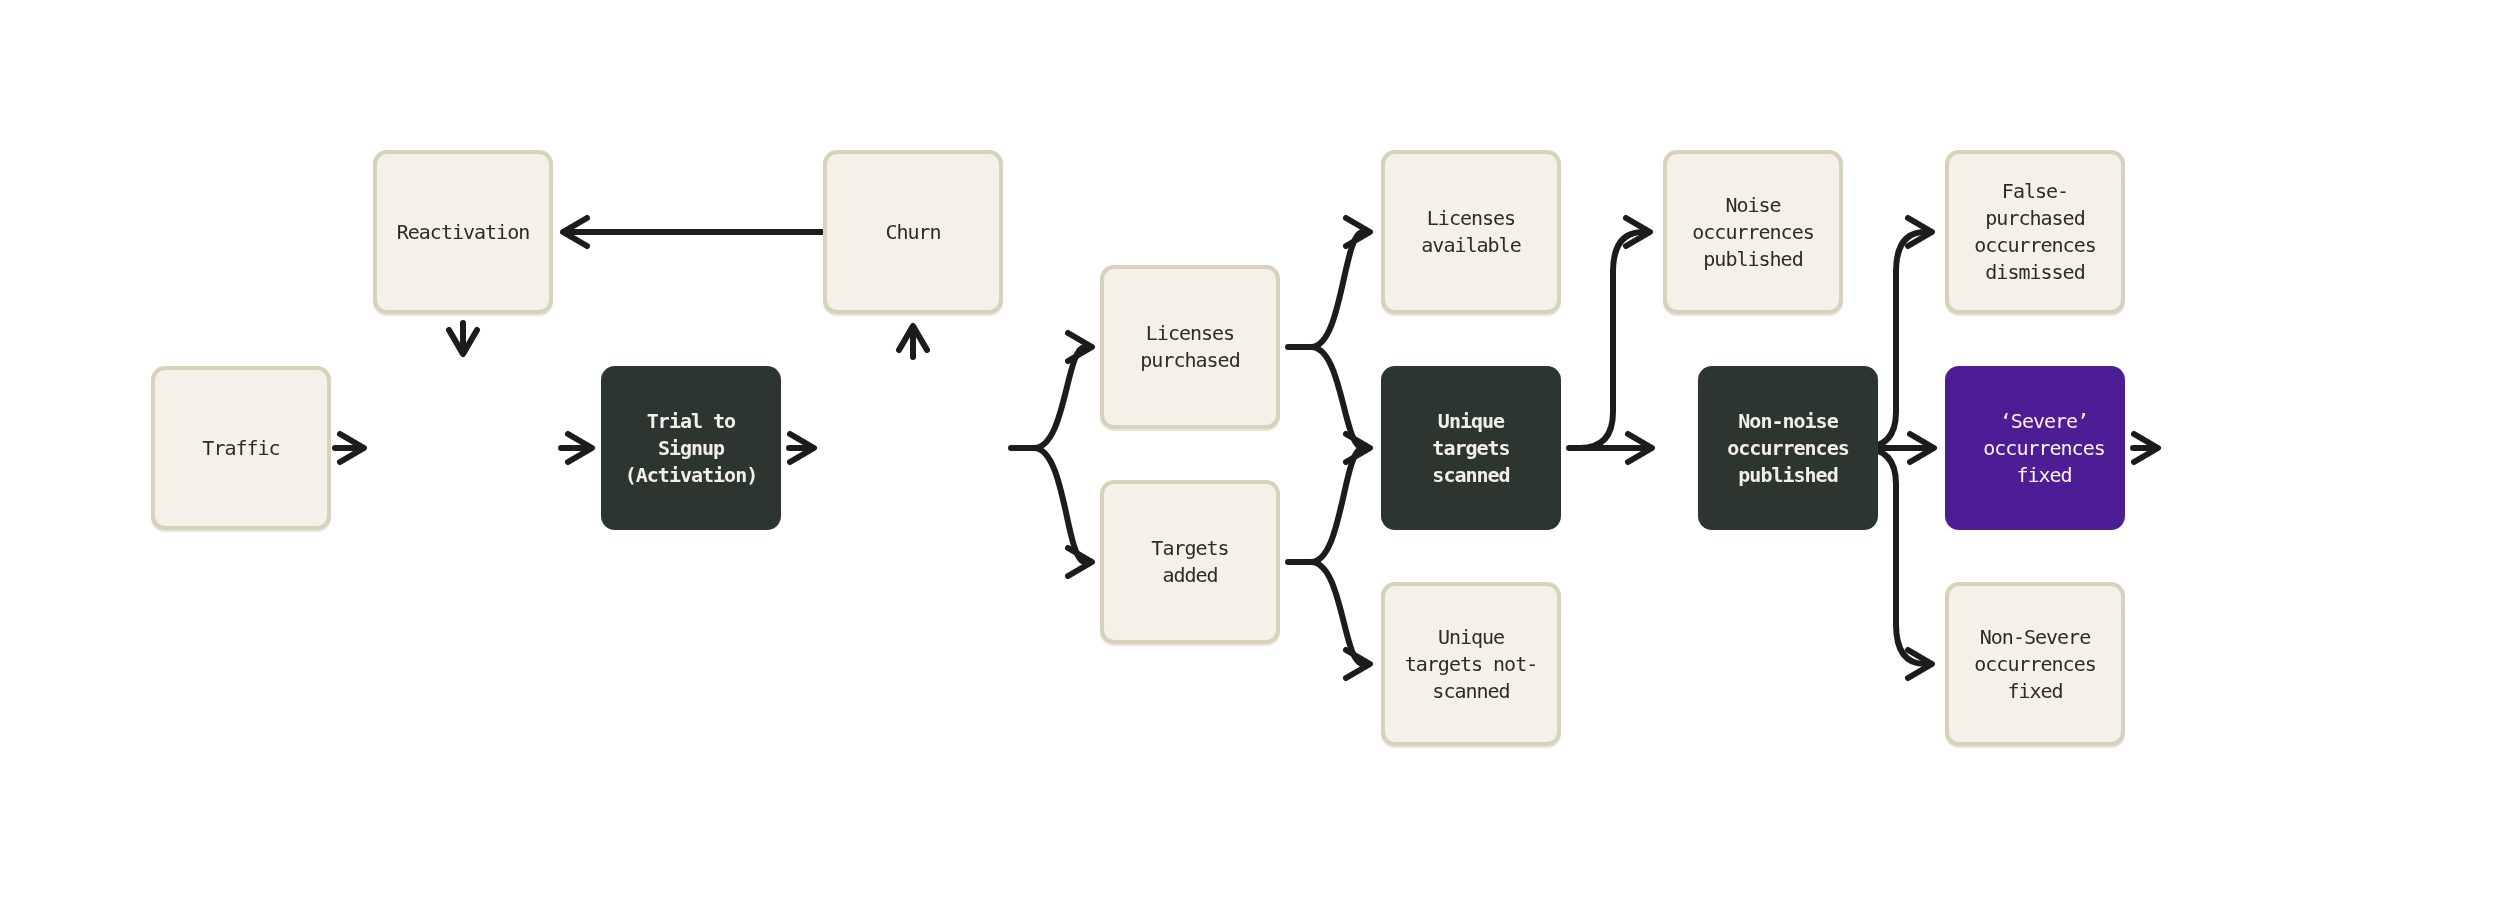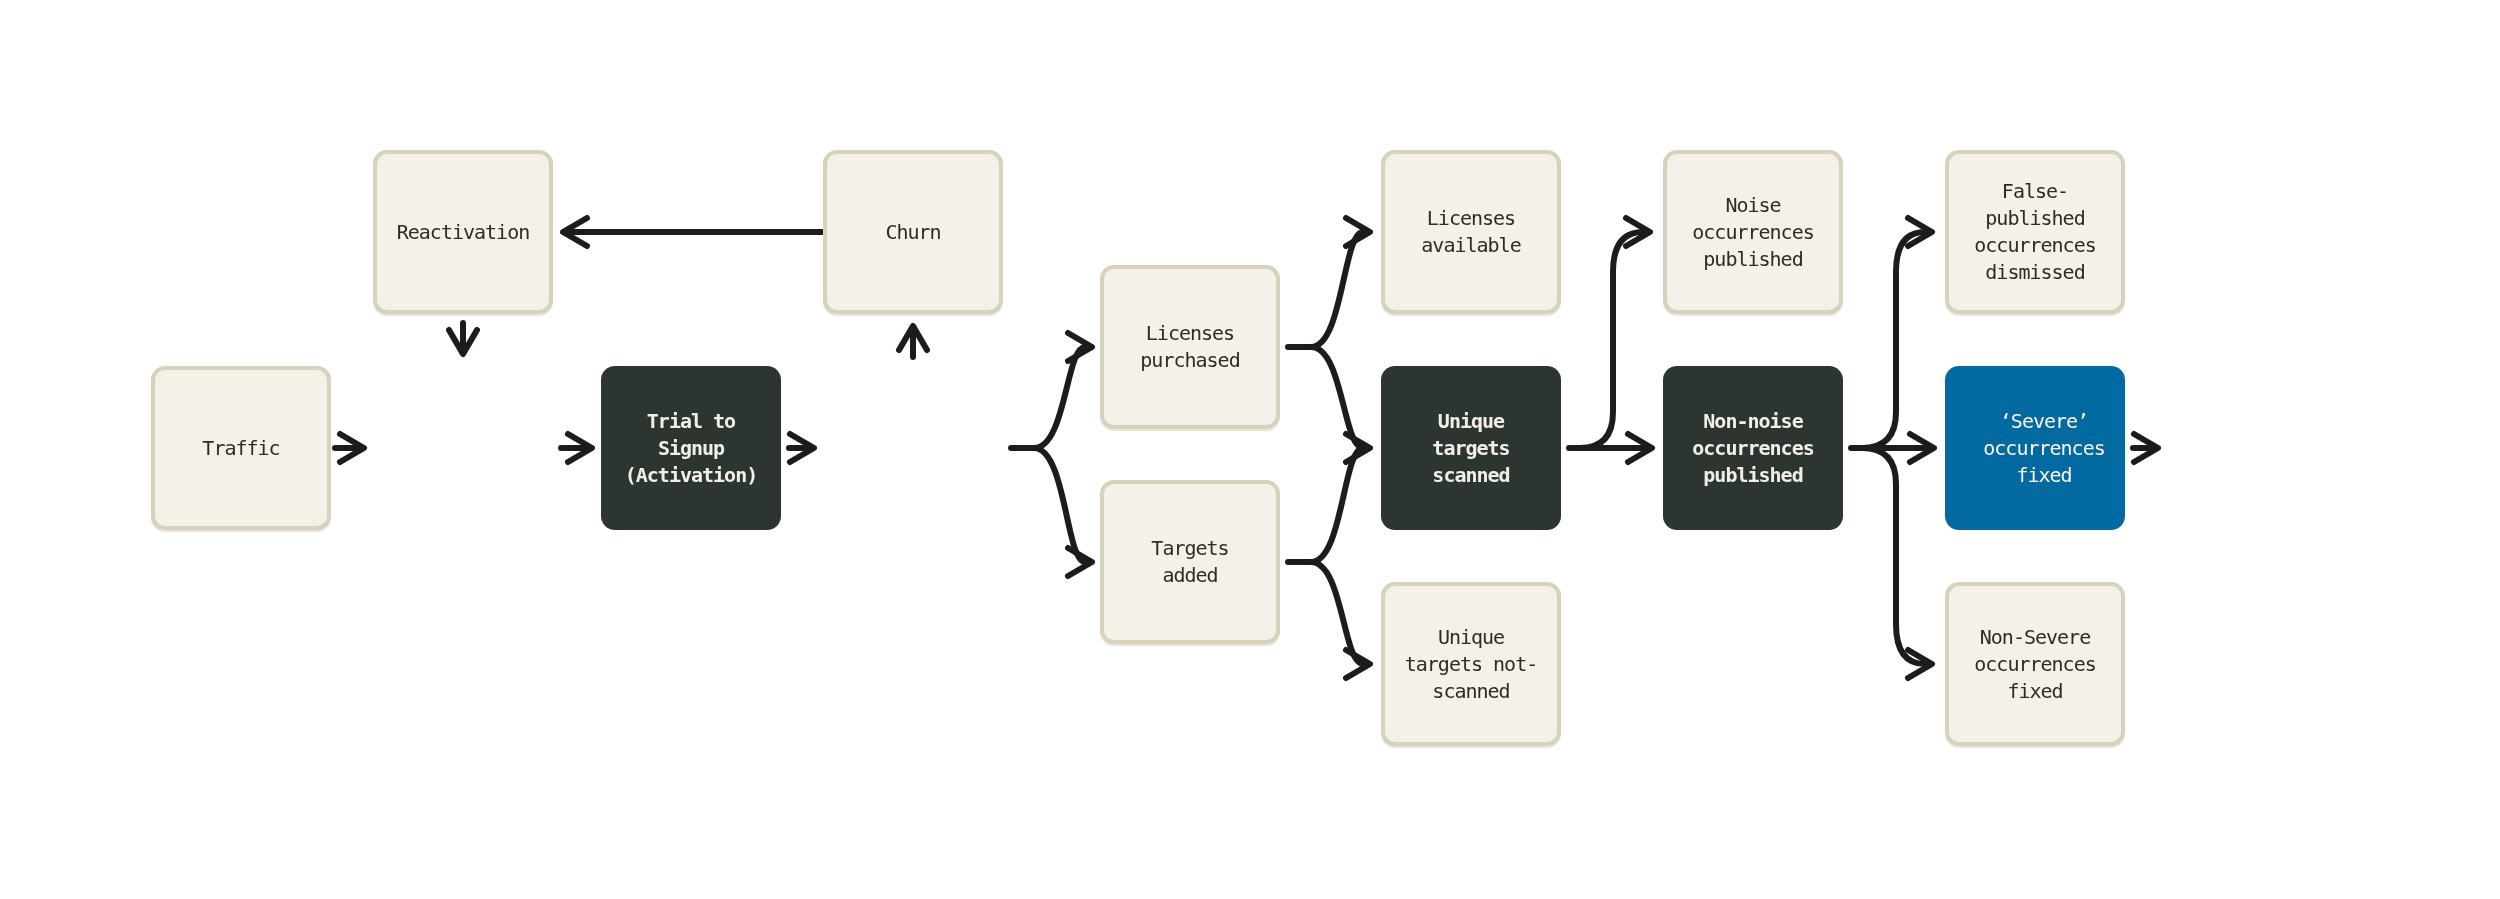--- a/index.html
+++ b/index.html
@@ -42,21 +42,21 @@
     border: 4px solid #d8d2bc;
     color: #2e2c28;
     box-shadow: 0 2px 0 rgba(160, 152, 120, 0.25);
   }
   .node.dark {
     background: #2d3531;
     color: #f2efe7;
     font-weight: bold;
   }
   .node.red {
-    background: #0369a1;
+    background: #4c1d95;
     color: #fdf5f2;
     padding-left: 24px;
   }
 </style>
 </head>
 <body>
 
 <div class="canvas">
 
   <svg class="connectors" viewBox="0 0 2500 899" xmlns="http://www.w3.org/2000/svg">
@@ -128,26 +128,26 @@
 scanned</div>
 
   <div class="node light" style="left:1381px; top:582px">Unique
 targets not-
 scanned</div>
 
   <div class="node light" style="left:1663px; top:150px">Noise
 occurrences
 published</div>
 
-  <div class="node dark" style="left:1663px; top:366px">Non-noise
+  <div class="node dark" style="left:1698px; top:366px">Non-noise
 occurrences
 published</div>
 
   <div class="node light" style="left:1945px; top:150px">False-
-published
+purchased
 occurrences
 dismissed</div>
 
   <div class="node red" style="left:1945px; top:366px">‘Severe’
 occurrences
 fixed</div>
 
   <div class="node light" style="left:1945px; top:582px">Non-Severe
 occurrences
 fixed</div>

